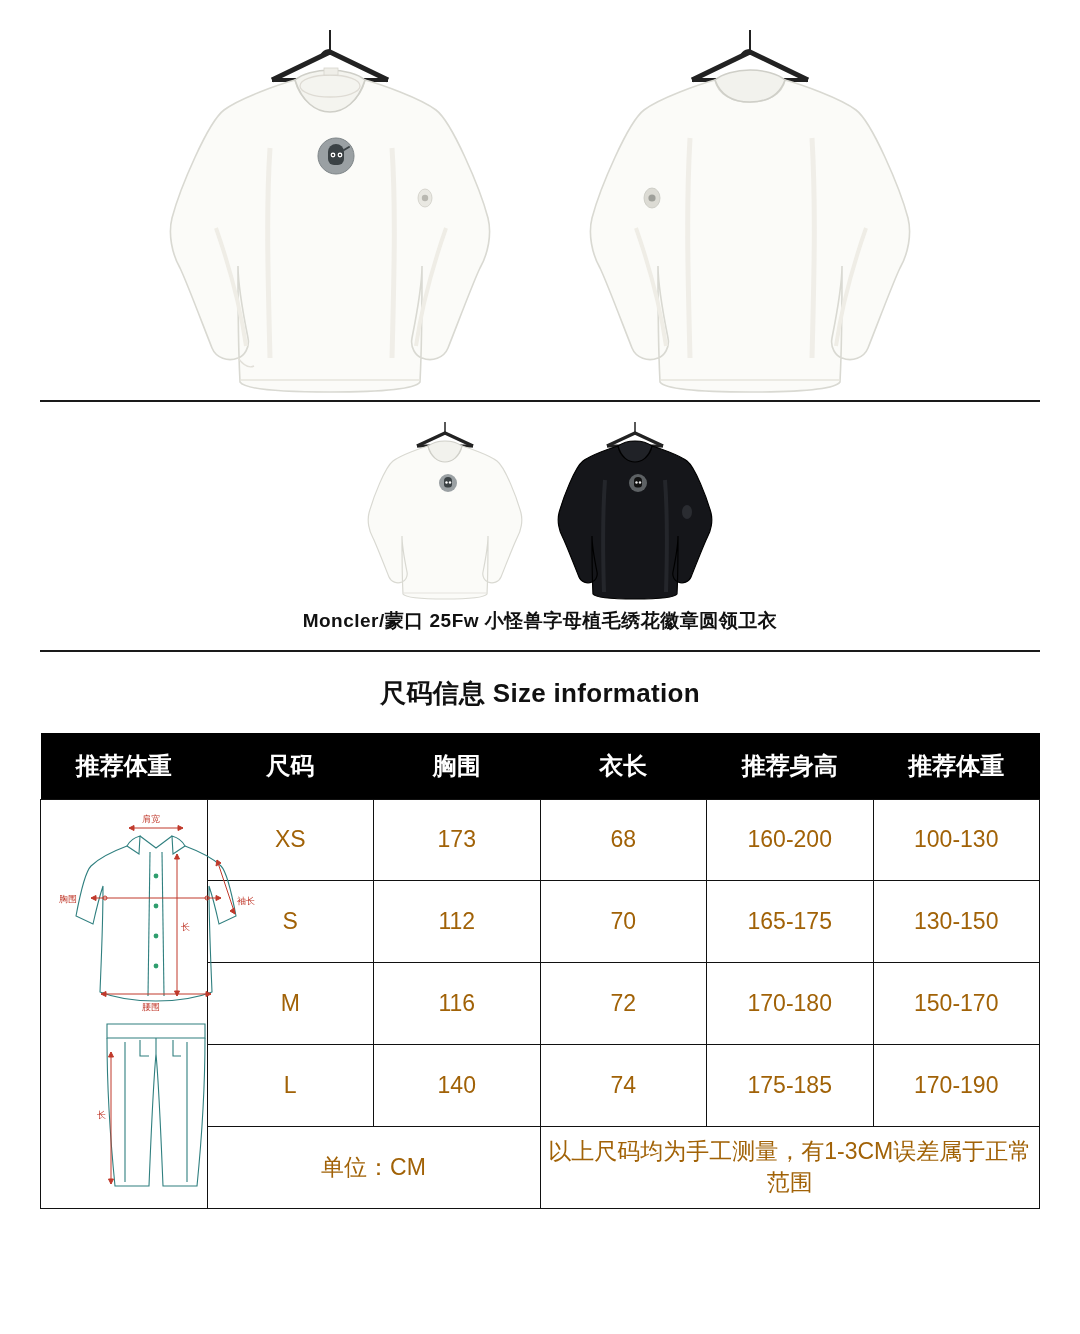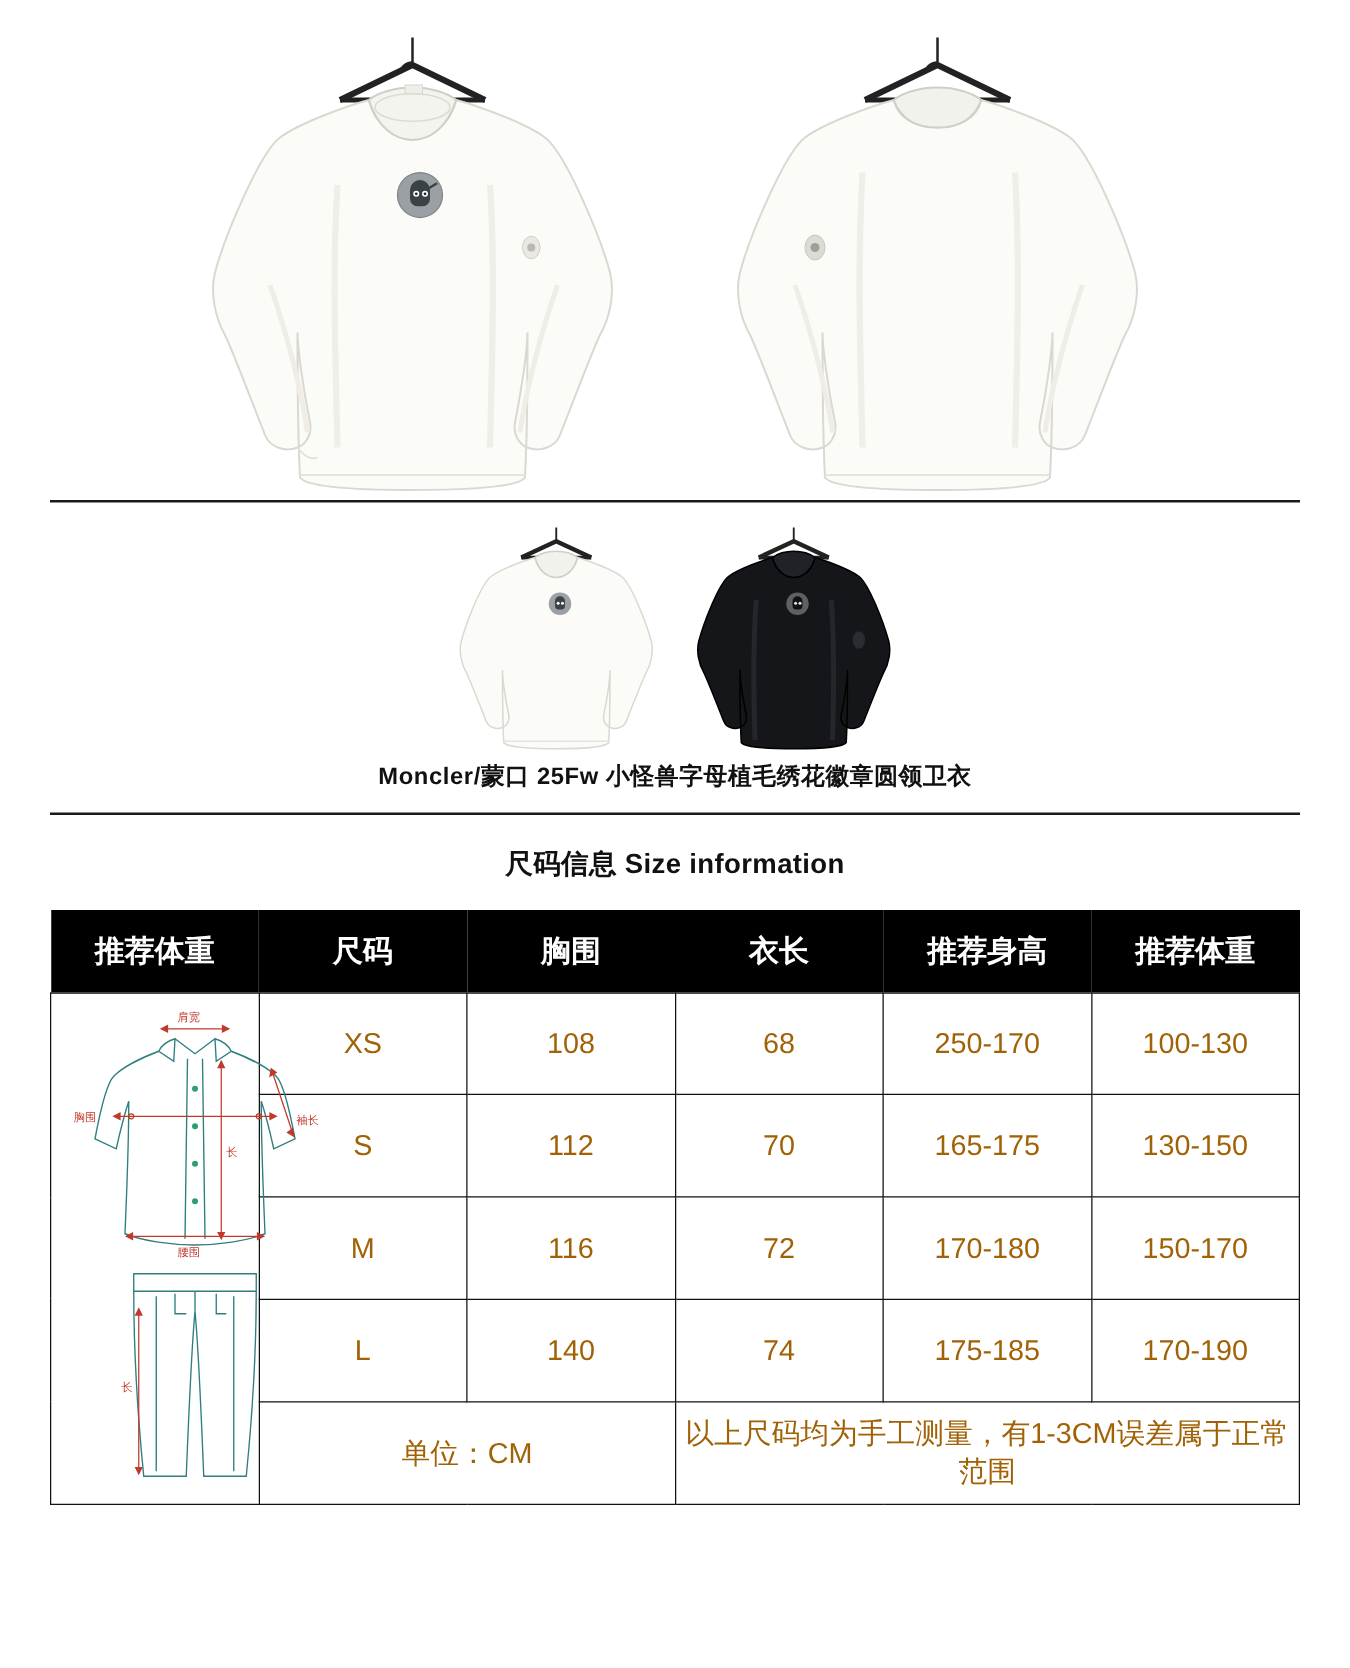--- a/index.html
+++ b/index.html
@@ -45,21 +45,21 @@
     font-size: 19px;
     font-weight: 700;
     letter-spacing: 0.5px;
     padding: 6px 0 16px;
     color: #111;
   }
 
   
   .size-heading {
     text-align: center;
-    font-size: 22px;
+    font-size: 26px;
     font-weight: 800;
     padding: 24px 0 22px;
     letter-spacing: 0.3px;
   }
 
   table.size {
     width: 1000px;
     margin: 0 auto;
     border-collapse: collapse;
     table-layout: fixed;
@@ -336,23 +336,23 @@
             </g>
             <g stroke="#c0392b" stroke-width="1" fill="#c0392b">
               <line x1="66" y1="246" x2="66" y2="378"></line>
               <polygon points="66,246 63.5,251 68.5,251"></polygon>
               <polygon points="66,378 63.5,373 68.5,373"></polygon>
             </g>
             <text class="diag-label" x="52" y="312">长</text>
           </svg>
         </td>
         <td>XS</td>
-        <td>108</td>
+        <td>173</td>
         <td>68</td>
-        <td>250-170</td>
+        <td>160-200</td>
         <td>100-130</td>
       </tr>
       <tr>
         <td>S</td>
         <td>112</td>
         <td>70</td>
         <td>165-175</td>
         <td>130-150</td>
       </tr>
       <tr>

